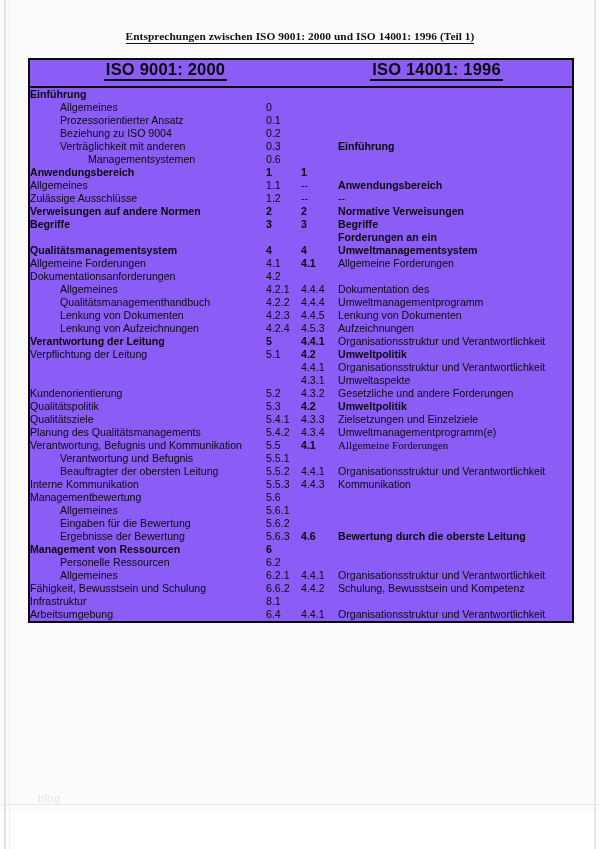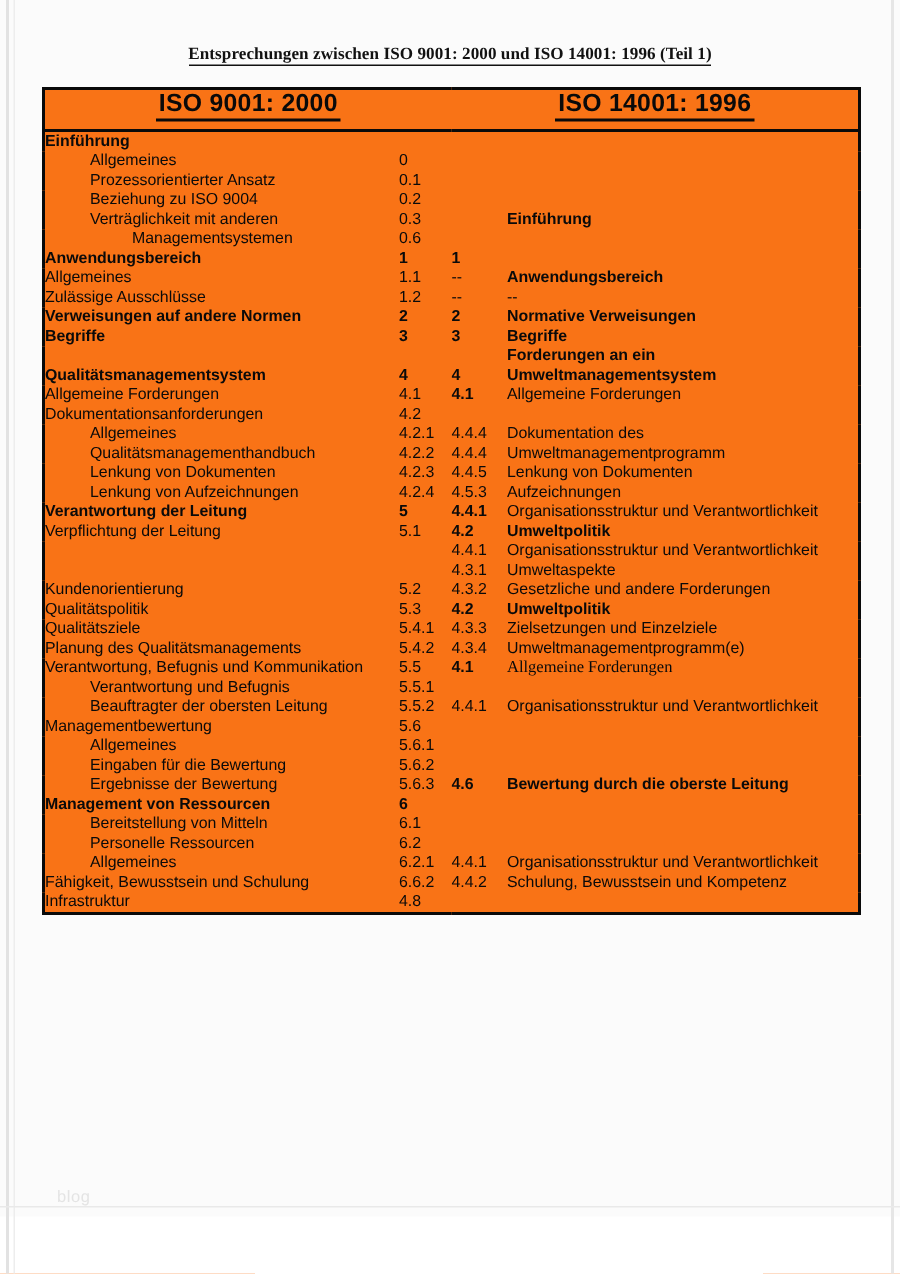--- a/index.html
+++ b/index.html
@@ -66,21 +66,21 @@
   }
 
   
   #iso-table {
     position: absolute;
     left: 28px;
     top: 58px;
     width: 544px;
     border-collapse: collapse;
     table-layout: fixed;
-    background: #f97316;
+    background: #8b5cf6;
   }
   #iso-table col.c-left  { width: 237px; }
   #iso-table col.c-num1  { width:  35px; }
   #iso-table col.c-num2  { width:  37px; }
   #iso-table col.c-right { width: 235px; }
 
   #iso-table td, #iso-table th {
     border: 0;
     padding: 0;
     vertical-align: top;
@@ -349,20 +349,26 @@
           <td class="n2"></td>
           <td class="cr"></td>
         </tr>
         <tr class="sep-none">
           <td class="cl i1">Beauftragter der obersten Leitung</td>
           <td class="n1">5.5.2</td>
           <td class="n2">4.4.1</td>
           <td class="cr">Organisationsstruktur und Verantwortlichkeit</td>
         </tr>
         <tr class="sep-minor">
+          <td class="cl">Interne Kommunikation</td>
+          <td class="n1">5.5.3</td>
+          <td class="n2">4.4.3</td>
+          <td class="cr">Kommunikation</td>
+        </tr>
+        <tr class="sep-minor">
           <td class="cl">Managementbewertung</td>
           <td class="n1">5.6</td>
           <td class="n2"></td>
           <td class="cr"></td>
         </tr>
         <tr class="sep-none">
           <td class="cl i1">Allgemeines</td>
           <td class="n1">5.6.1</td>
           <td class="n2"></td>
           <td class="cr"></td>
@@ -379,46 +385,46 @@
           <td class="n2 b">4.6</td>
           <td class="cr b">Bewertung durch die oberste Leitung</td>
         </tr>
         <tr class="sep-major">
           <td class="cl b">Management von Ressourcen</td>
           <td class="n1 b">6</td>
           <td class="n2 b"></td>
           <td class="cr"></td>
         </tr>
         <tr class="sep-none">
-          <td class="cl i1">Bereitstellung von Mitteln</td>
-          <td class="n1">6.1</td>
-          <td class="n2"></td>
-          <td class="cr"></td>
-        </tr>
-        <tr class="sep-none">
           <td class="cl i1">Personelle Ressourcen</td>
           <td class="n1">6.2</td>
           <td class="n2"></td>
           <td class="cr"></td>
         </tr>
         <tr class="sep-none">
           <td class="cl i1">Allgemeines</td>
           <td class="n1">6.2.1</td>
           <td class="n2">4.4.1</td>
           <td class="cr">Organisationsstruktur und Verantwortlichkeit</td>
         </tr>
         <tr class="sep-major">
           <td class="cl">Fähigkeit, Bewusstsein und Schulung</td>
           <td class="n1">6.6.2</td>
           <td class="n2">4.4.2</td>
           <td class="cr">Schulung, Bewusstsein und Kompetenz</td>
         </tr>
         <tr class="sep-major">
           <td class="cl">Infrastruktur</td>
-          <td class="n1">4.8</td>
-          <td class="n2"></td>
-          <td class="cr"></td>
+          <td class="n1">8.1</td>
+          <td class="n2"></td>
+          <td class="cr"></td>
+        </tr>
+        <tr class="sep-none">
+          <td class="cl">Arbeitsumgebung</td>
+          <td class="n1">6.4</td>
+          <td class="n2">4.4.1</td>
+          <td class="cr">Organisationsstruktur und Verantwortlichkeit</td>
         </tr>
       </tbody>
   </table>
 
   <div id="watermark">blog</div>
 </div>
 
 </body></html>

